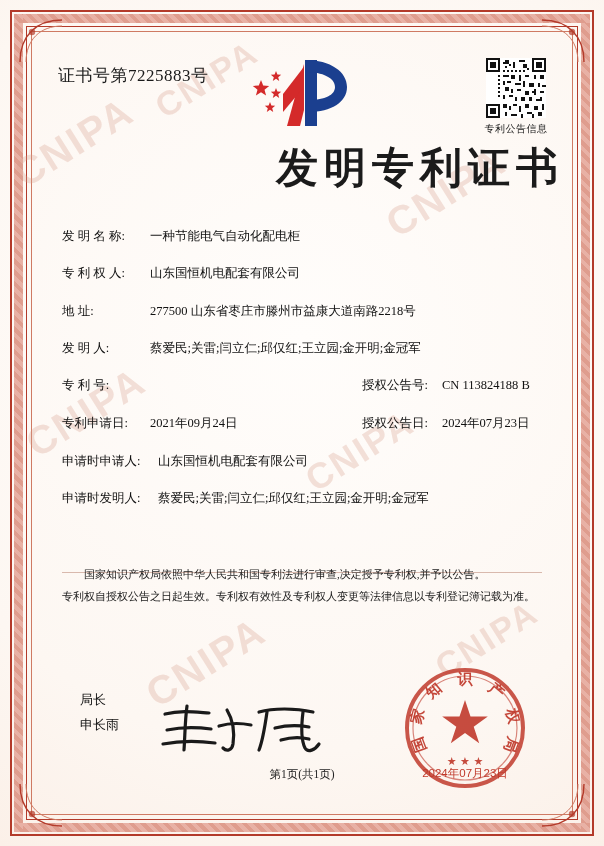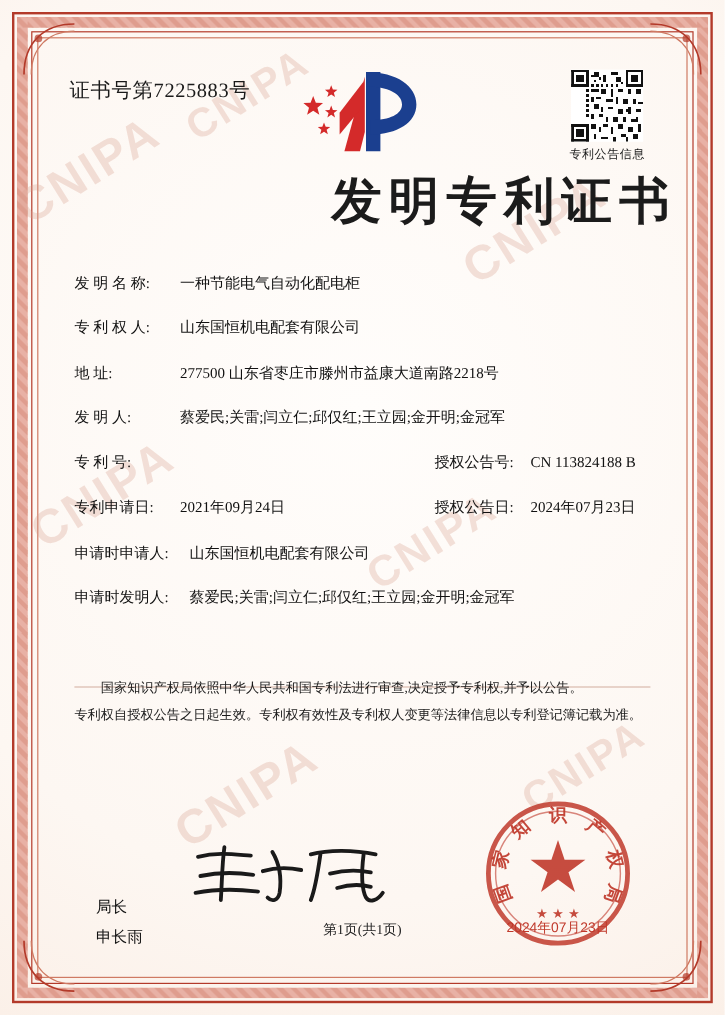--- a/index.html
+++ b/index.html
@@ -84,21 +84,21 @@
     font-family:"Liberation Serif", serif;
     letter-spacing:.5px;
   }
   
   .logo{
     position:absolute;left:50%;top:14px;transform:translateX(-50%);
     width:110px;height:78px;
   }
   
   .qr-wrap{
-    position:absolute;right:20px;top:18px;width:76px;text-align:center;
+    position:absolute;right:10px;top:18px;width:76px;text-align:center;
   }
   .qr{
     width:60px;height:60px;margin:0 auto;
     background:#fff;
     position:relative;
   }
   .qr-label{
     margin-top:4px;font-size:10px;color:#1a1a1a;letter-spacing:.5px;
   }
 
@@ -146,21 +146,21 @@
   .notice{
     position:absolute;left:22px;right:22px;top:523px;
     font-size:11px;color:#1a1a1a;line-height:2;
     text-align:justify;
   }
   .notice p{margin:0;}
   .notice .indent{text-indent:2em;}
 
   
   .sig{
-    position:absolute;left:40px;top:704px;
+    position:absolute;left:40px;top:648px;
     font-size:13px;color:#111;line-height:1.9;
   }
   .sig-name{white-space:nowrap;}
   .handwriting{
     position:absolute;left:115px;top:660px;
     width:180px;height:60px;
   }
   
   .seal{
     position:absolute;right:24px;top:620px;

